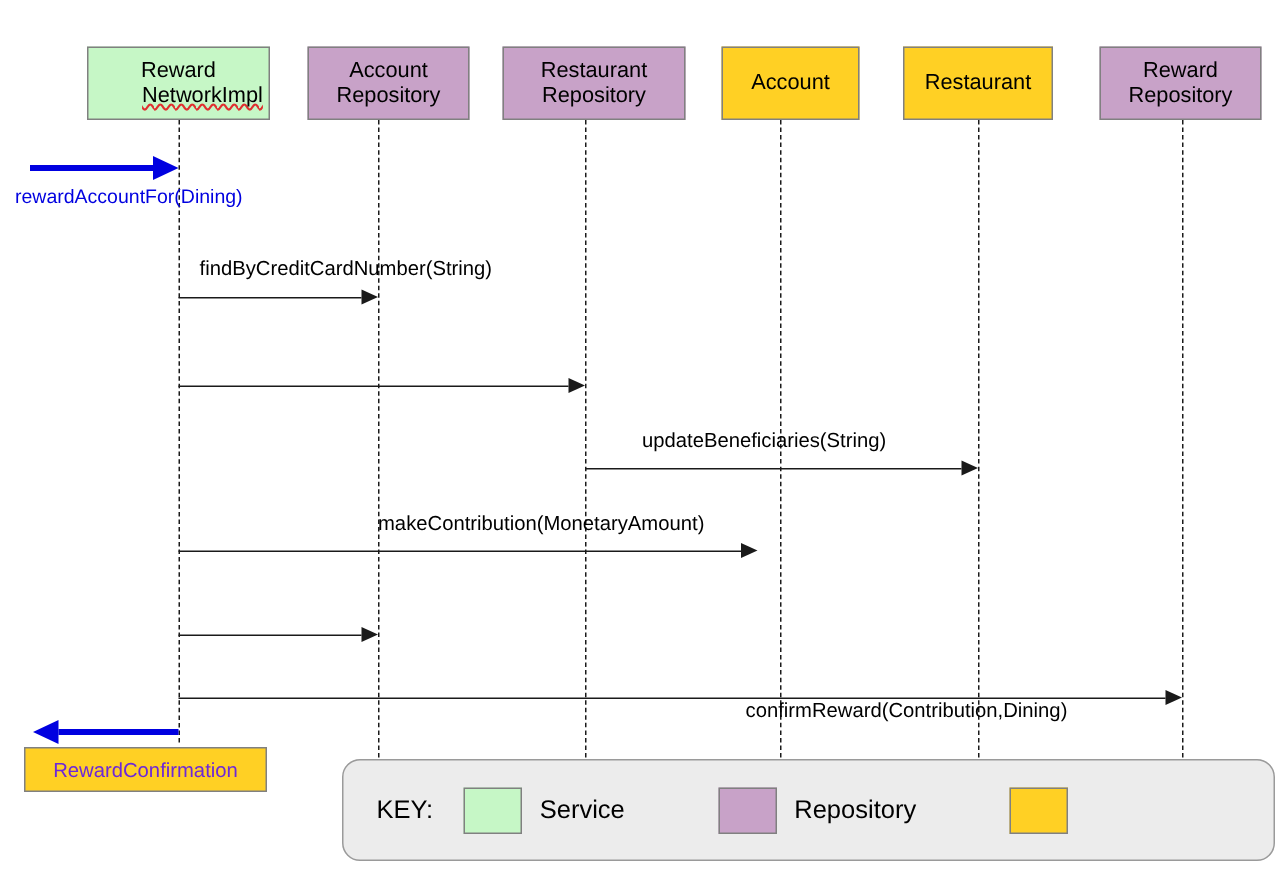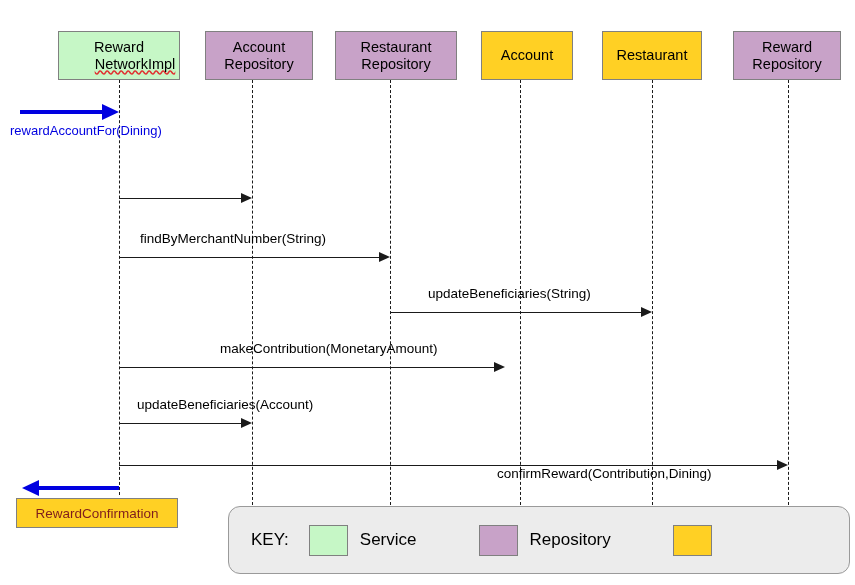--- a/index.html
+++ b/index.html
@@ -103,21 +103,21 @@
   
   .result-box {
     position: absolute;
     box-sizing: border-box;
     background: #ffd024;
     border: 1px solid #808080;
     display: flex;
     align-items: center;
     justify-content: center;
     font-size: 13.5px;
-    color: #7f1d1d;
+    color: #6d28d9;
     white-space: nowrap;
   }
 
   
   #legend {
     position: absolute;
     box-sizing: border-box;
     background: #ececec;
     border: 1px solid #9a9a9a;
     border-radius: 12px;
@@ -181,31 +181,30 @@
     <div class="lifeline" style="left: 520px; top: 80px; height: 425px;"></div>
     <div class="participant p-domain" style="left: 602px; top: 31px; width: 100px; height: 49px;"><div>Restaurant</div></div>
     <div class="lifeline" style="left: 652px; top: 80px; height: 425px;"></div>
     <div class="participant p-repository" style="left: 733px; top: 31px; width: 108px; height: 49px;"><div><div>Reward</div><div>Repository</div></div></div>
     <div class="lifeline" style="left: 788px; top: 80px; height: 425px;"></div>
     <div class="blue-line" style="top: 110px; left: 20px; width: 82px;"></div>
     <div class="blue-head-right" style="left: 102px; top: 104px;"></div>
     <div class="blue-label" style="left: 10px; top: 123px;">rewardAccountFor(Dining)</div>
     <div class="msg-line" style="top: 198px; left: 119px; width: 122px;"></div>
     <div class="msg-head" style="left: 241px; top: 193.3px;"></div>
+    <div class="msg-label" style="left: 133px; top: 171px;">findByCreditCardNumber(String)</div>
     <div class="msg-line" style="top: 257px; left: 119px; width: 260px;"></div>
     <div class="msg-head" style="left: 379px; top: 252.3px;"></div>
-    <div class="msg-label" style="left: 140px; top: 231px;">findByMerchantNumber(String)</div>
     <div class="msg-line" style="top: 312px; left: 390px; width: 251px;"></div>
     <div class="msg-head" style="left: 641px; top: 307.3px;"></div>
     <div class="msg-label" style="left: 428px; top: 286px;">updateBeneficiaries(String)</div>
     <div class="msg-line" style="top: 367px; left: 119px; width: 375px;"></div>
     <div class="msg-head" style="left: 494px; top: 362.3px;"></div>
-    <div class="msg-label" style="left: 220px; top: 341px;">makeContribution(MonetaryAmount)</div>
+    <div class="msg-label" style="left: 252px; top: 341px;">makeContribution(MonetaryAmount)</div>
     <div class="msg-line" style="top: 423px; left: 119px; width: 122px;"></div>
     <div class="msg-head" style="left: 241px; top: 418.3px;"></div>
-    <div class="msg-label" style="left: 137px; top: 397px;">updateBeneficiaries(Account)</div>
     <div class="msg-line" style="top: 465px; left: 119px; width: 658px;"></div>
     <div class="msg-head" style="left: 777px; top: 460.3px;"></div>
     <div class="msg-label" style="left: 497px; top: 450px; margin-top: 16px;">confirmReward(Contribution,Dining)</div>
     <div class="blue-line" style="top: 486px; left: 39px; width: 80px;"></div>
     <div class="blue-head-left" style="left: 22px; top: 480px;"></div>
     <div class="result-box" style="left: 16px; top: 498px; width: 162px; height: 30px;">RewardConfirmation</div>
   </div>
 
 </body></html>

